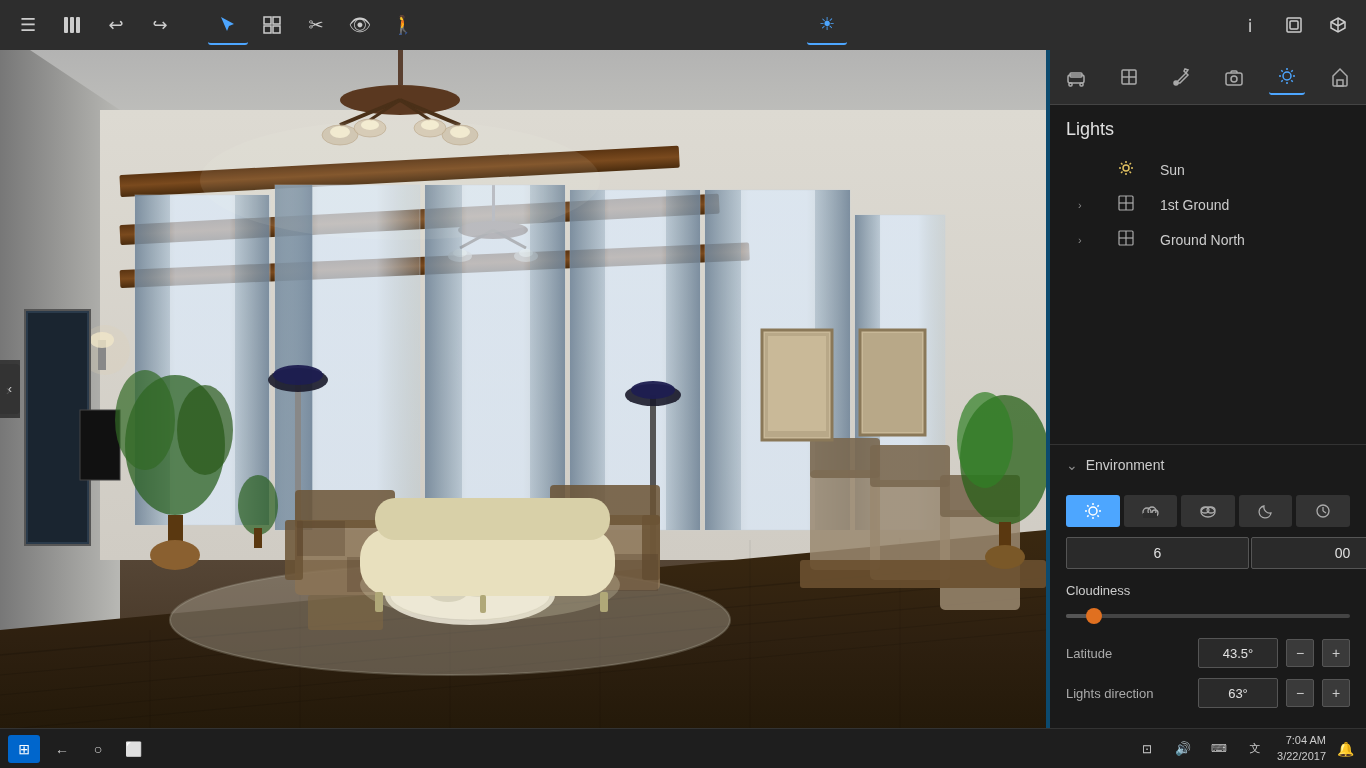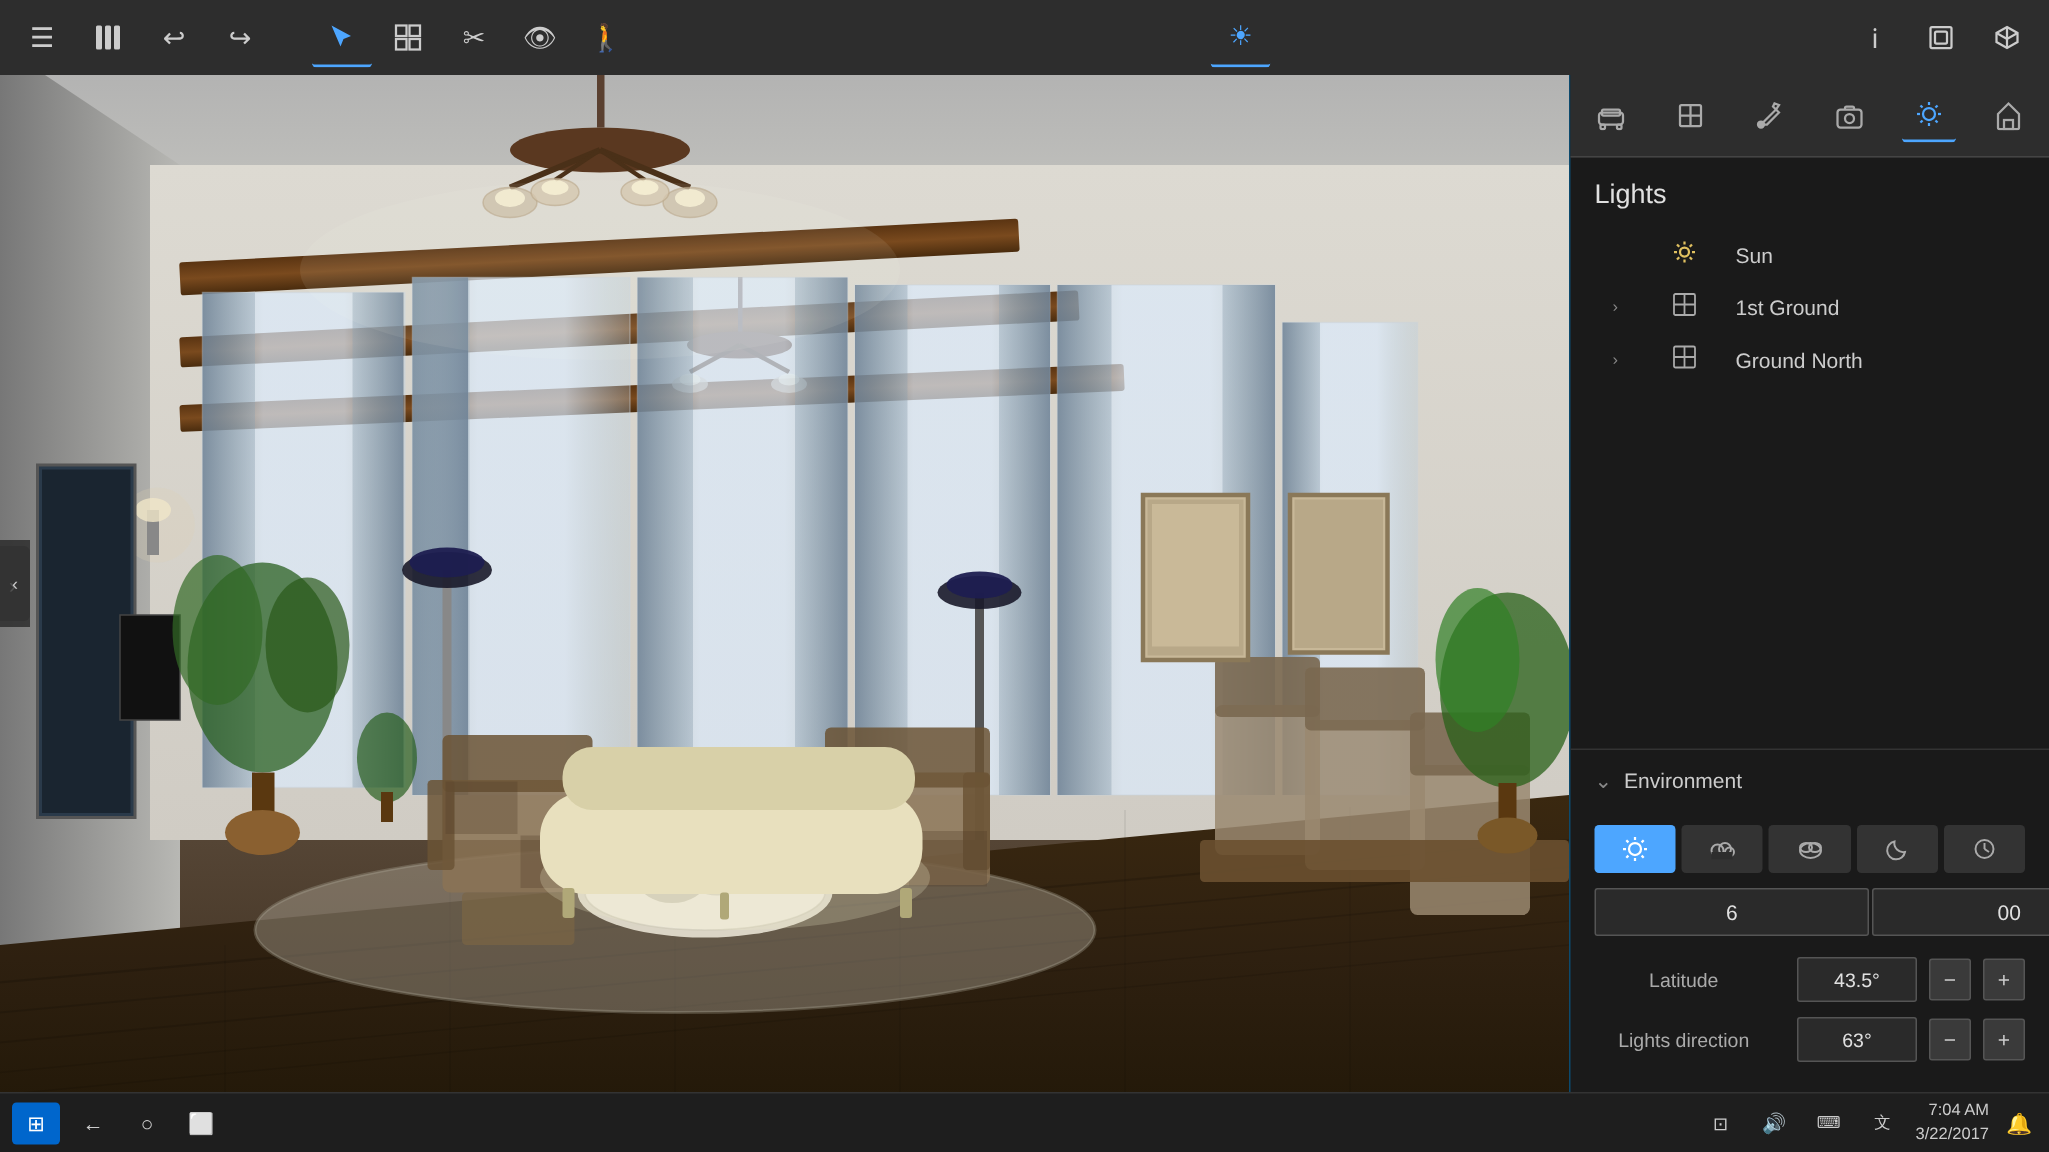--- a/index.html
+++ b/index.html
@@ -69,21 +69,21 @@
       font-size: 12px;
     }
 
     
     .right-panel {
       width: 320px;
       background: #1a1a1a;
       display: flex;
       flex-direction: column;
       flex-shrink: 0;
-      border-left: 1px solid #0c4a6e;
+      border-left: 4px solid #0c4a6e;
     }
 
     
     .right-panel-toolbar {
       height: 55px;
       background: #2d2d2d;
       display: flex;
       align-items: center;
       justify-content: space-around;
       border-bottom: 1px solid #444;
@@ -233,21 +233,21 @@
     .param-row {
       display: flex;
       align-items: center;
       margin-bottom: 10px;
       gap: 8px;
     }
     .param-label {
       color: #aaa;
       font-size: 13px;
       flex: 1;
-      text-align: center;
+      text-align: left;
       padding-right: 8px;
     }
     .param-input {
       width: 80px;
       height: 30px;
       background: #2a2a2a;
       border: 1px solid #555;
       color: #e0e0e0;
       font-size: 13px;
       text-align: center;
@@ -750,20 +750,29 @@
             </svg>
           </button>
         </div>
 
         <div class="env-time-inputs">
           <input class="time-input-box" type="text" value="6" style="">
           <input class="time-input-box" type="text" value="00" style="">
 
         </div>
 
+        <div class="cloudiness-row">
+          <div class="cloudiness-label">Cloudiness</div>
+          <div class="slider-container">
+            <div class="slider-track">
+              <div class="slider-fill"></div>
+            </div>
+            <div class="slider-thumb"></div>
+          </div>
+        </div>
 
         <div class="param-row">
           <span class="param-label">Latitude</span>
           <input class="param-input" type="text" value="43.5°" style="">
           <button class="param-btn">−</button>
           <button class="param-btn">+</button>
         </div>
 
         <div class="param-row">
           <span class="param-label">Lights direction</span>

